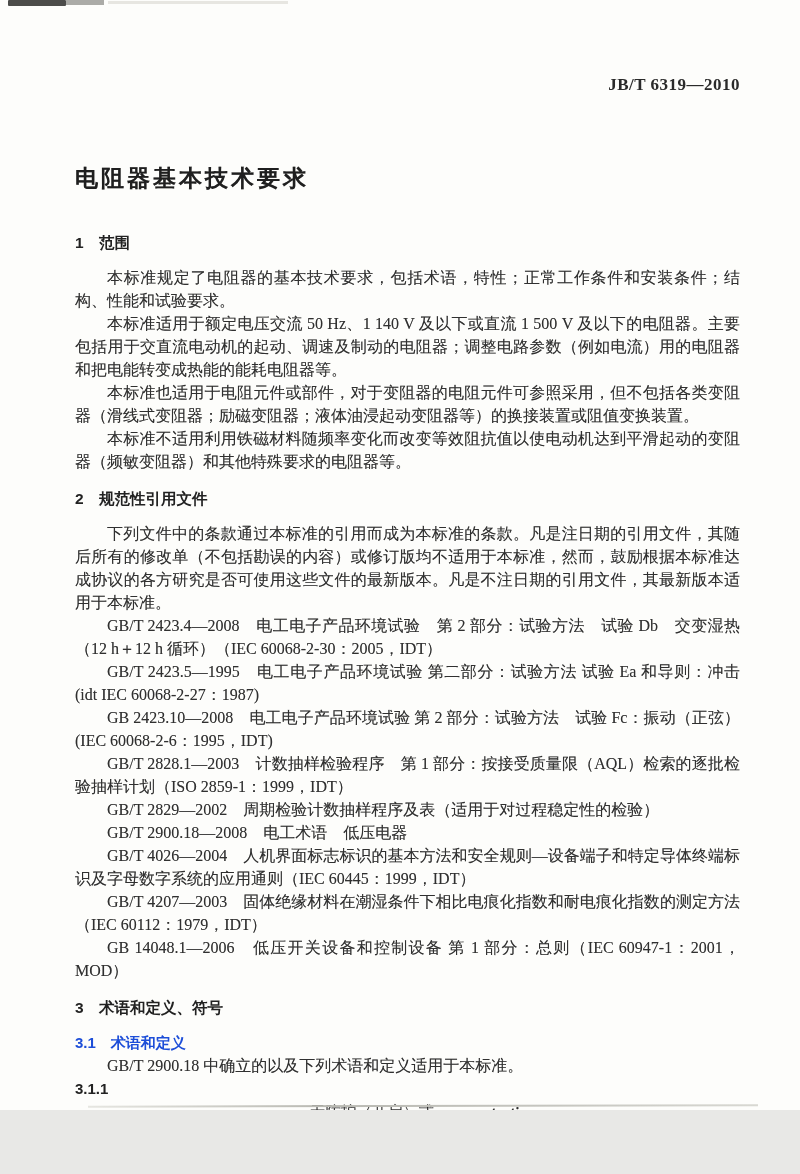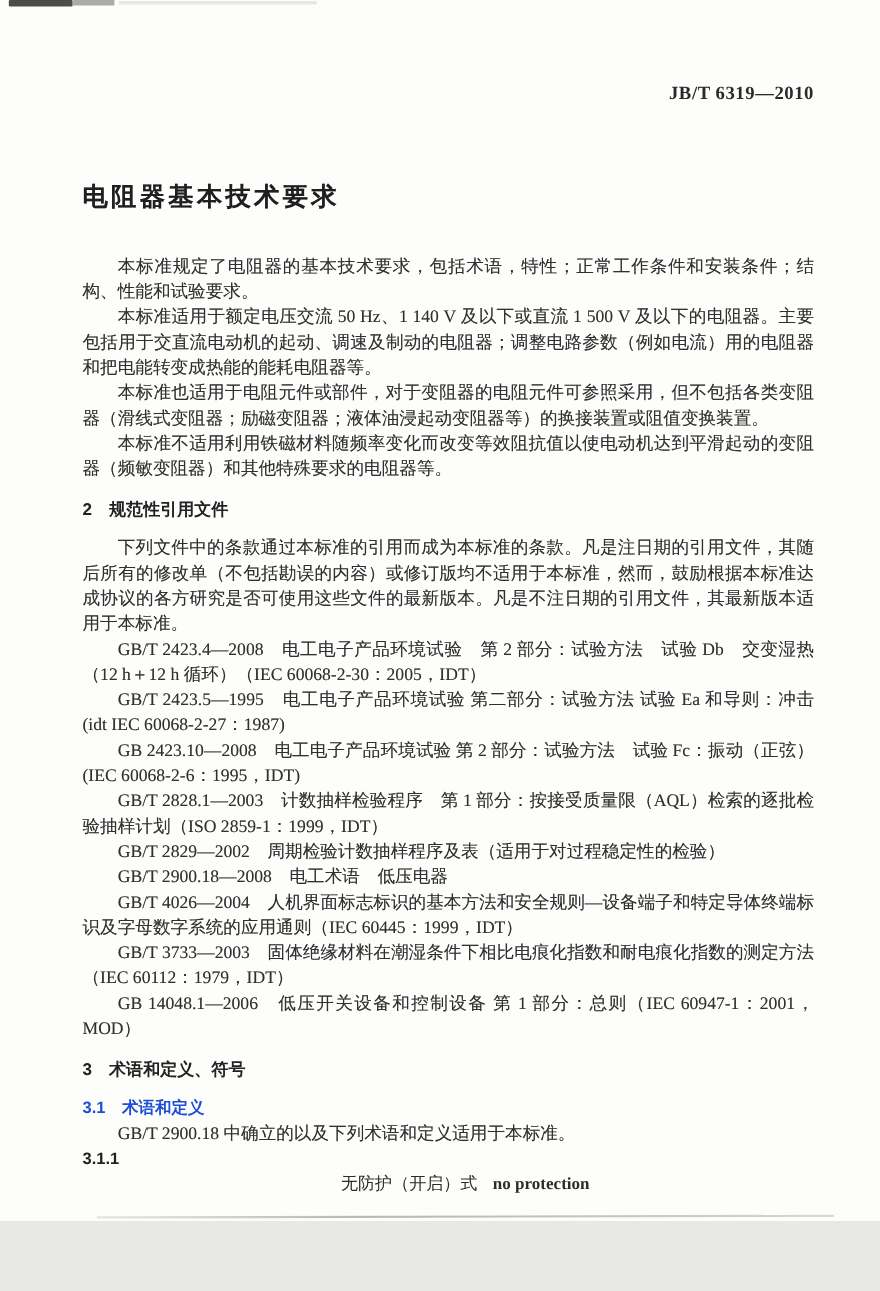--- a/index.html
+++ b/index.html
@@ -110,35 +110,36 @@
   <div class="artifact-a"></div>
   <div class="artifact-b"></div>
   <div class="artifact-c"></div>
 
   <div class="content">
 
     <div class="doc-code">JB/T 6319—2010</div>
 
     <div class="doc-title">电阻器基本技术要求</div>
 
+    <div class="h-section">1　范围</div>
     <p class="para">本标准规定了电阻器的基本技术要求，包括术语，特性；正常工作条件和安装条件；结构、性能和试验要求。</p>
     <p class="para">本标准适用于额定电压交流 50 Hz、1 140 V 及以下或直流 1 500 V 及以下的电阻器。主要包括用于交直流电动机的起动、调速及制动的电阻器；调整电路参数（例如电流）用的电阻器和把电能转变成热能的能耗电阻器等。</p>
     <p class="para">本标准也适用于电阻元件或部件，对于变阻器的电阻元件可参照采用，但不包括各类变阻器（滑线式变阻器；励磁变阻器；液体油浸起动变阻器等）的换接装置或阻值变换装置。</p>
     <p class="para">本标准不适用利用铁磁材料随频率变化而改变等效阻抗值以使电动机达到平滑起动的变阻器（频敏变阻器）和其他特殊要求的电阻器等。</p>
 
     <div class="h-section">2　规范性引用文件</div>
     <p class="para">下列文件中的条款通过本标准的引用而成为本标准的条款。凡是注日期的引用文件，其随后所有的修改单（不包括勘误的内容）或修订版均不适用于本标准，然而，鼓励根据本标准达成协议的各方研究是否可使用这些文件的最新版本。凡是不注日期的引用文件，其最新版本适用于本标准。</p>
     <p class="ref">GB/T 2423.4—2008　电工电子产品环境试验　第 2 部分：试验方法　试验 Db　交变湿热（12 h＋12 h 循环）（IEC 60068-2-30：2005，IDT）</p>
     <p class="ref">GB/T 2423.5—1995　电工电子产品环境试验 第二部分：试验方法 试验 Ea 和导则：冲击 (idt IEC 60068-2-27：1987)</p>
     <p class="ref">GB 2423.10—2008　电工电子产品环境试验 第 2 部分：试验方法　试验 Fc：振动（正弦）(IEC 60068-2-6：1995，IDT)</p>
     <p class="ref">GB/T 2828.1—2003　计数抽样检验程序　第 1 部分：按接受质量限（AQL）检索的逐批检验抽样计划（ISO 2859-1：1999，IDT）</p>
     <p class="ref">GB/T 2829—2002　周期检验计数抽样程序及表（适用于对过程稳定性的检验）</p>
     <p class="ref">GB/T 2900.18—2008　电工术语　低压电器</p>
     <p class="ref">GB/T 4026—2004　人机界面标志标识的基本方法和安全规则—设备端子和特定导体终端标识及字母数字系统的应用通则（IEC 60445：1999，IDT）</p>
-    <p class="ref">GB/T 3733—2003　固体绝缘材料在潮湿条件下相比电痕化指数和耐电痕化指数的测定方法（IEC 60112：1979，IDT）</p>
+    <p class="ref">GB/T 4207—2003　固体绝缘材料在潮湿条件下相比电痕化指数和耐电痕化指数的测定方法（IEC 60112：1979，IDT）</p>
     <p class="ref">GB 14048.1—2006　低压开关设备和控制设备 第 1 部分：总则（IEC 60947-1：2001，MOD）</p>
 
     <div class="h-section">3　术语和定义、符号</div>
     <div class="h-sub">3.1　术语和定义</div>
     <p class="para">GB/T 2900.18 中确立的以及下列术语和定义适用于本标准。</p>
     <div class="clause-num">3.1.1</div>
     <p class="term-line">
       <span>无防护（开启）式</span><span class="term-en">no protection</span>
     </p>
 

